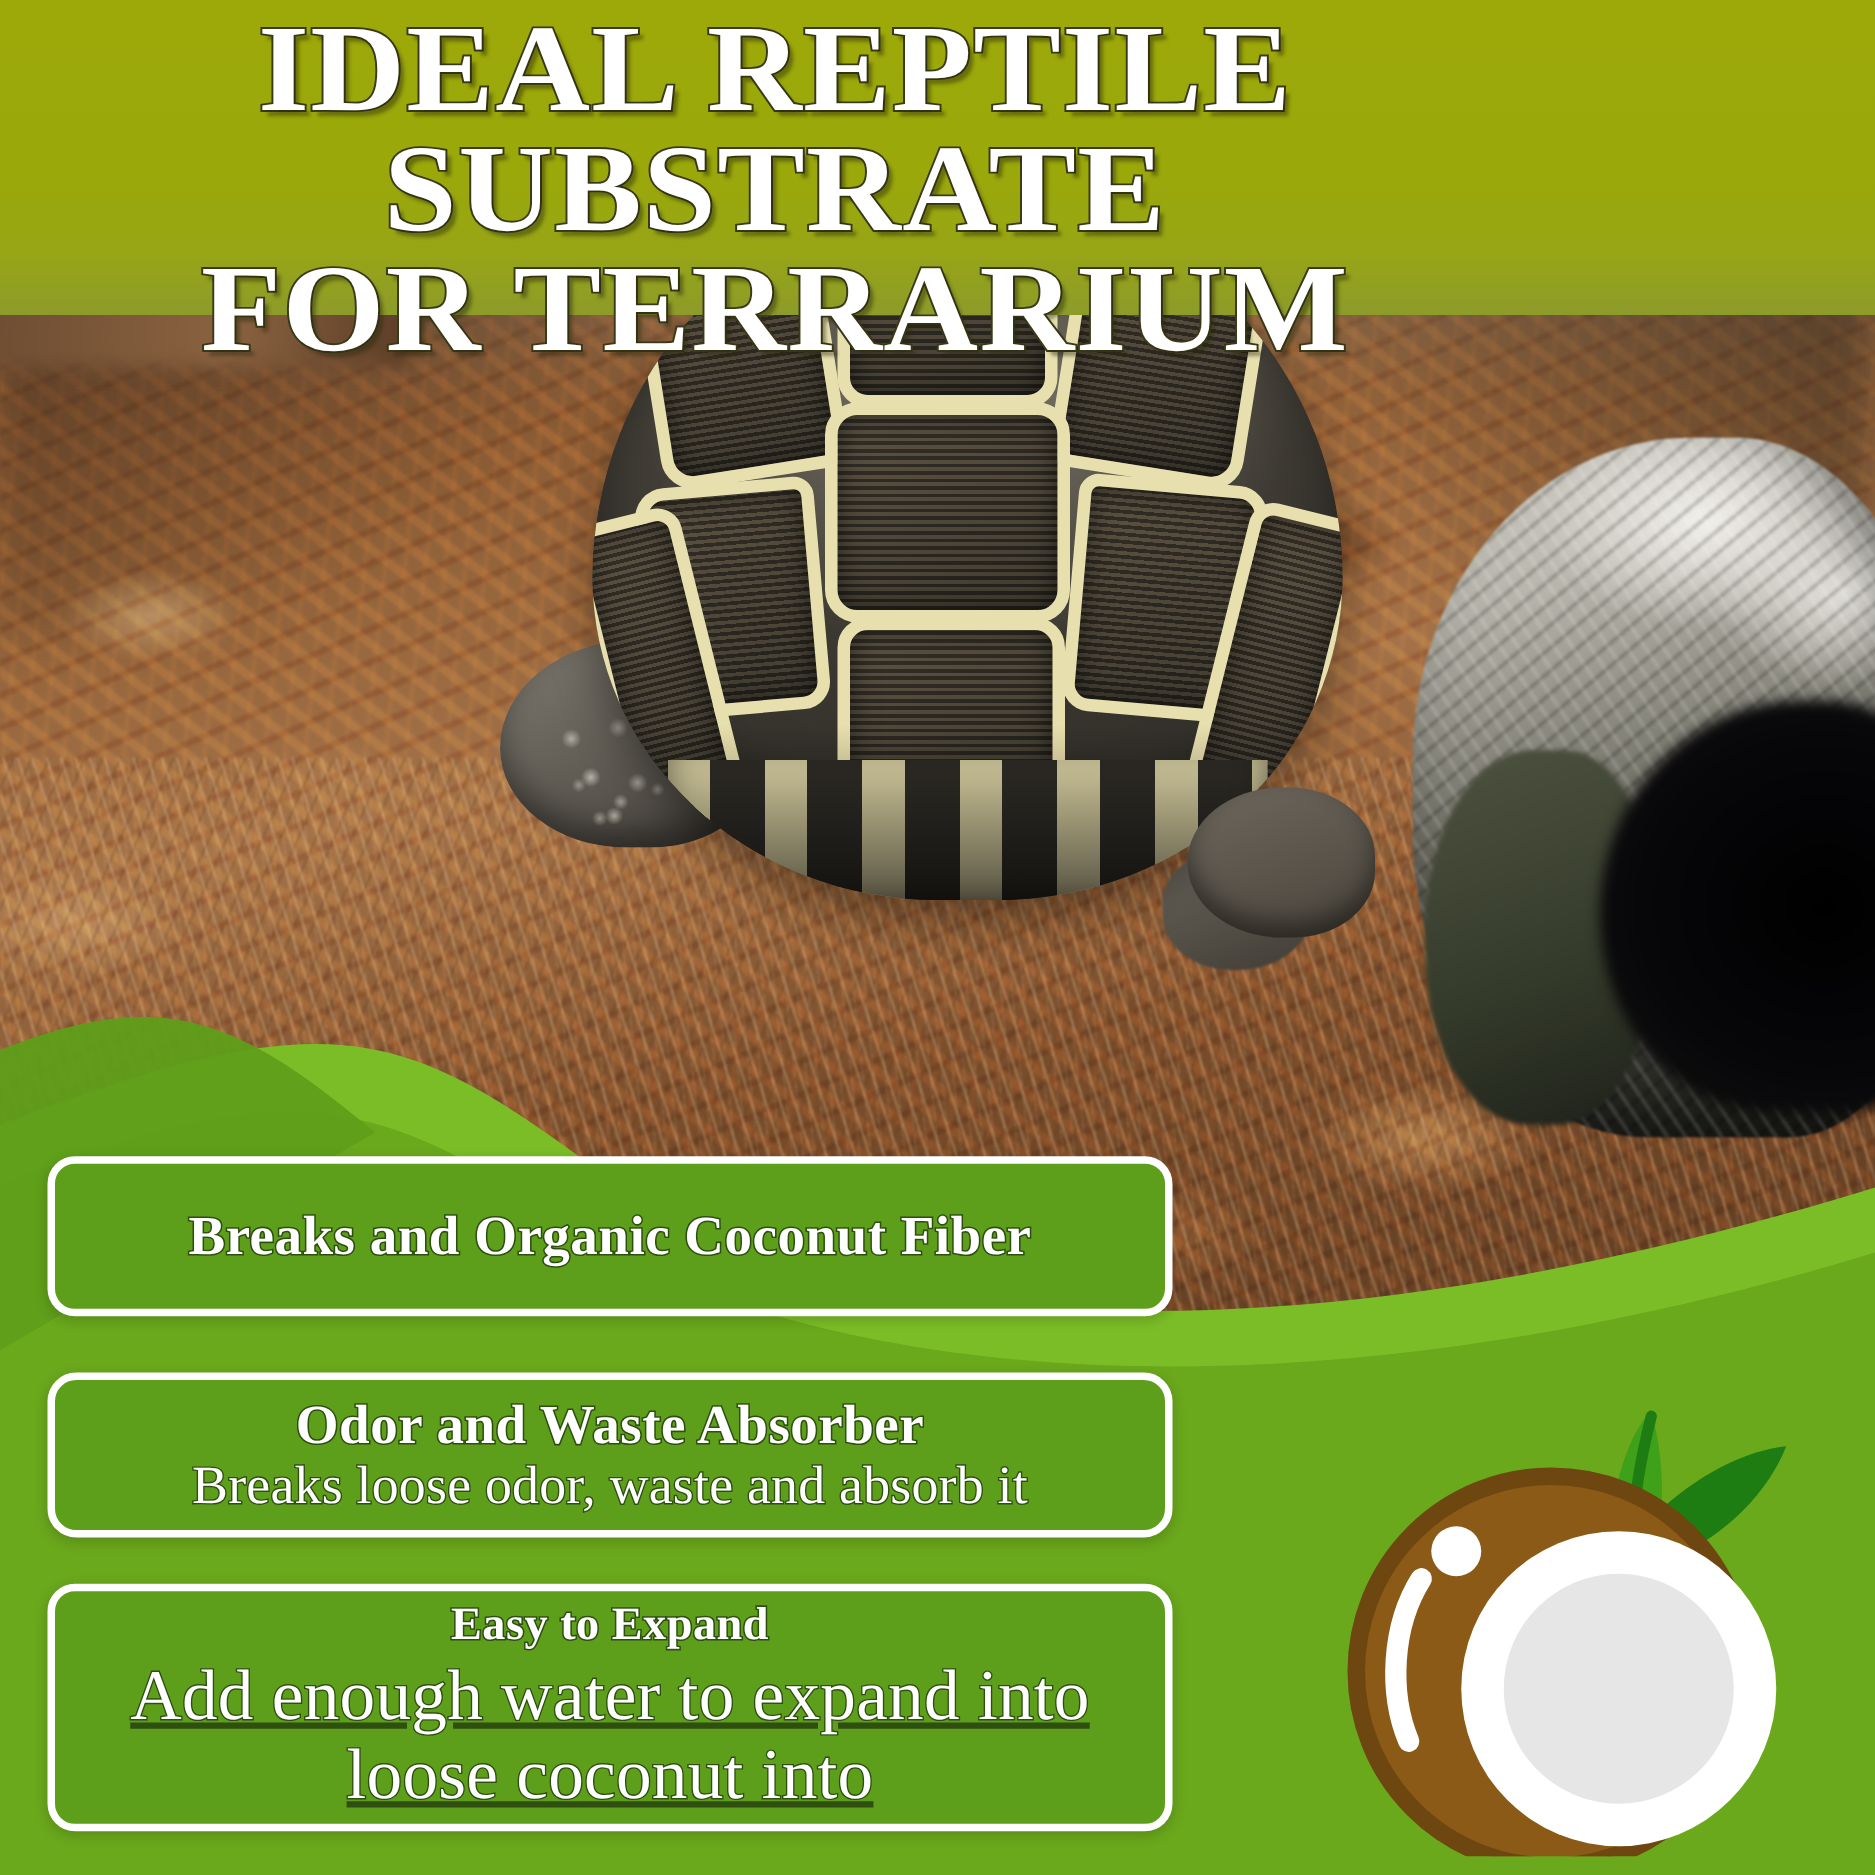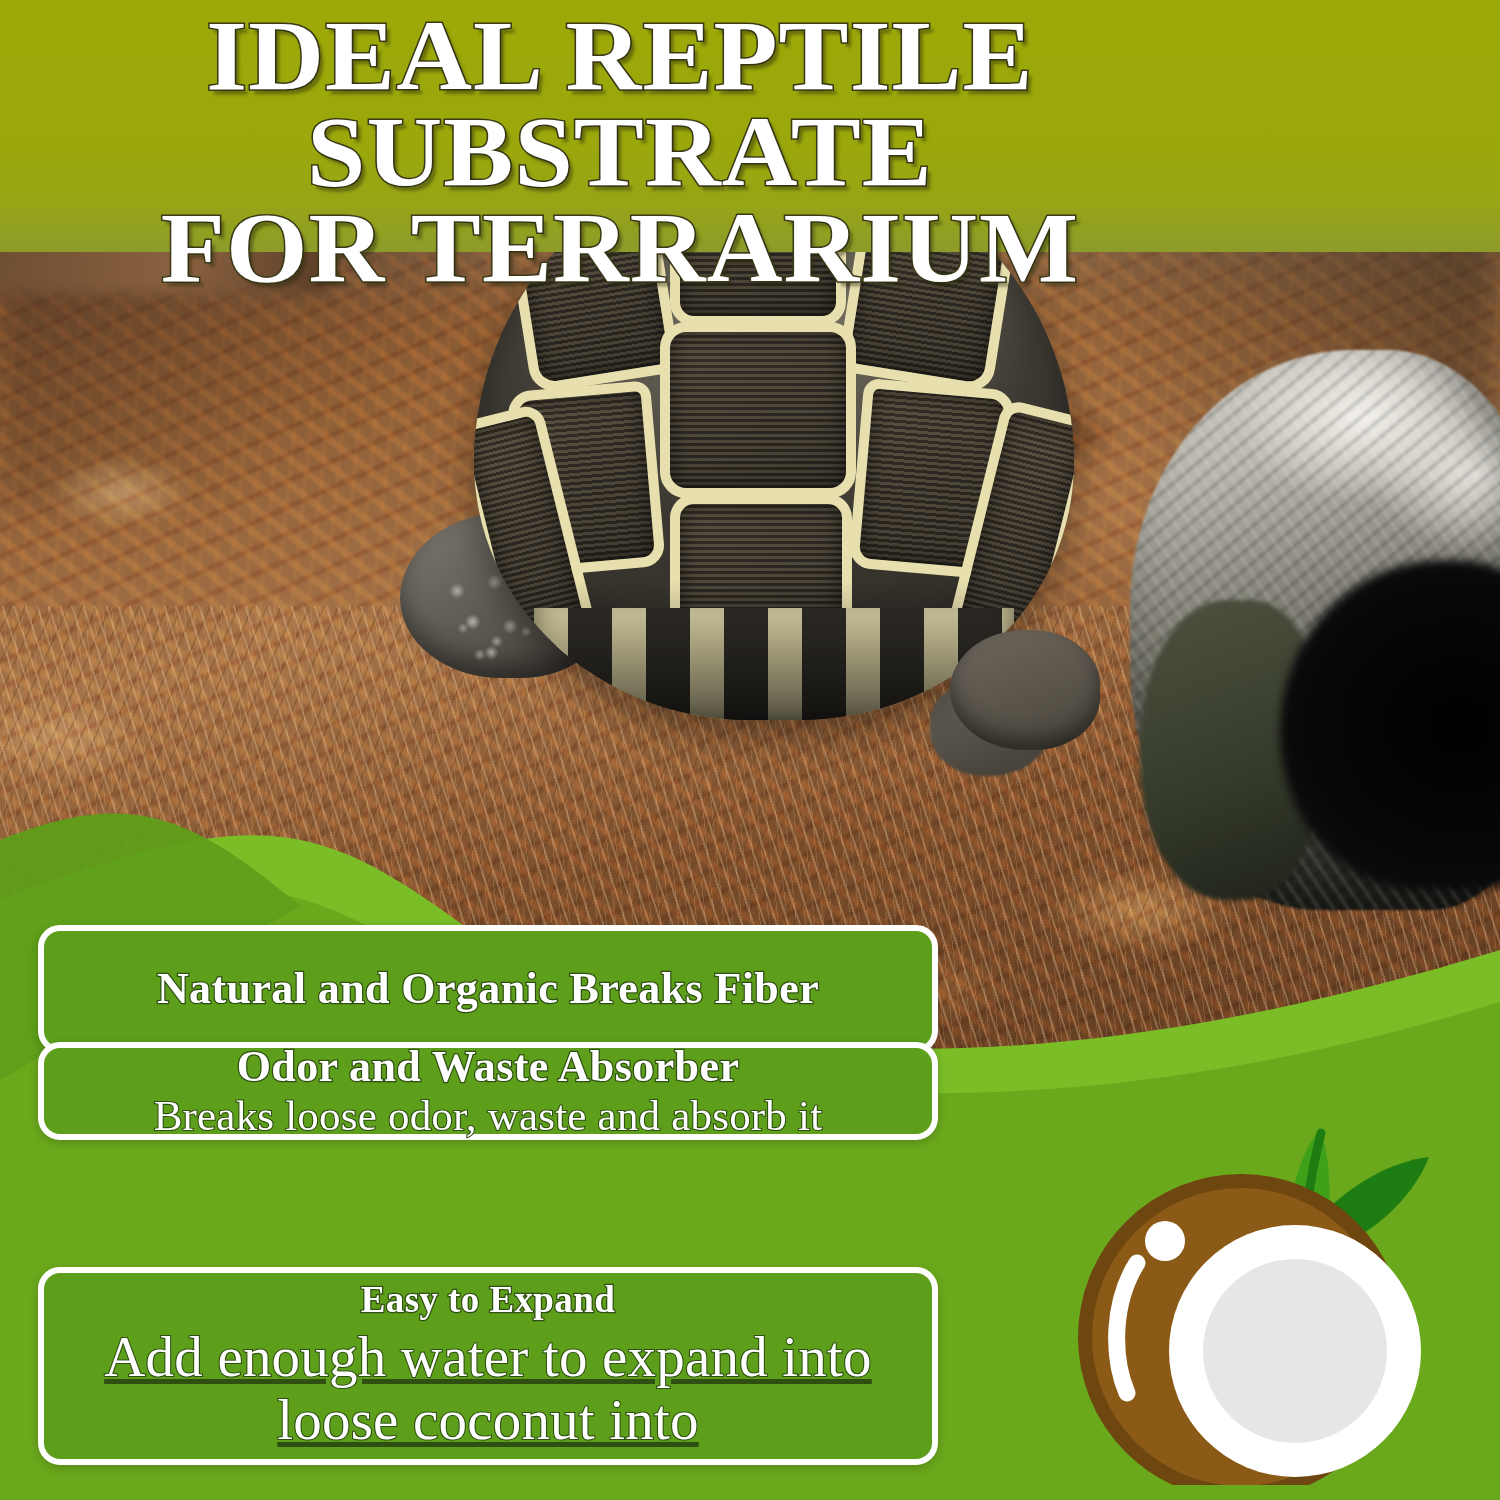--- a/index.html
+++ b/index.html
@@ -277,21 +277,21 @@
     border-radius:22px;
     z-index:8;
     text-align:center;
     box-shadow:0 3px 10px rgba(0,0,0,0.18);
     display:flex;
     flex-direction:column;
     justify-content:center;
     padding:8px 18px;
   }
   .f1 { top:925px;  height:128px; }
-  .f2 { top:1042px; height:98px; }
+  .f2 { top:1098px; height:132px;border-radius:23px; }
   .f3 { top:1267px; height:198px; }
 
   .feat-title {
     font-family:"Liberation Serif", serif;
     font-weight:bold;
     font-size:44px;
     color:#ffffff;
     line-height:1.08;
     -webkit-text-stroke:2.5px #2e4f10;
     paint-order:stroke fill;
@@ -375,21 +375,21 @@
   <svg class="wave-layer wave-back" viewBox="0 0 1500 420" preserveAspectRatio="none">
     <path d="M0,120 C260,20 320,40 470,150 C640,275 980,330 1500,170 L1500,420 L0,420 Z" fill="#7bbd27"></path>
   </svg>
 
   <svg class="wave-layer wave-front" viewBox="0 0 1500 420" preserveAspectRatio="none">
     <path d="M0,168 C230,78 300,96 450,196 C630,318 1010,372 1500,222 L1500,420 L0,420 Z" fill="#6aa81c"></path>
     <path d="M0,60 C130,8 190,34 300,126 L0,300 Z" fill="#5f9e19" opacity="0.95"></path>
   </svg>
 
   <div class="feature f1">
-    <div class="feat-title">Natural and Organic Breaks Fiber</div>
+    <div class="feat-title">Breaks and Organic Coconut Fiber</div>
   </div>
 
   <div class="feature f2">
     <div class="feat-title">Odor and Waste Absorber</div>
     <div class="feat-sub">Breaks loose odor, waste and absorb it</div>
   </div>
 
   <div class="feature f3">
     <div class="feat-title">Easy to Expand</div>
     <div class="feat-sub">Add enough water to expand into</div>

